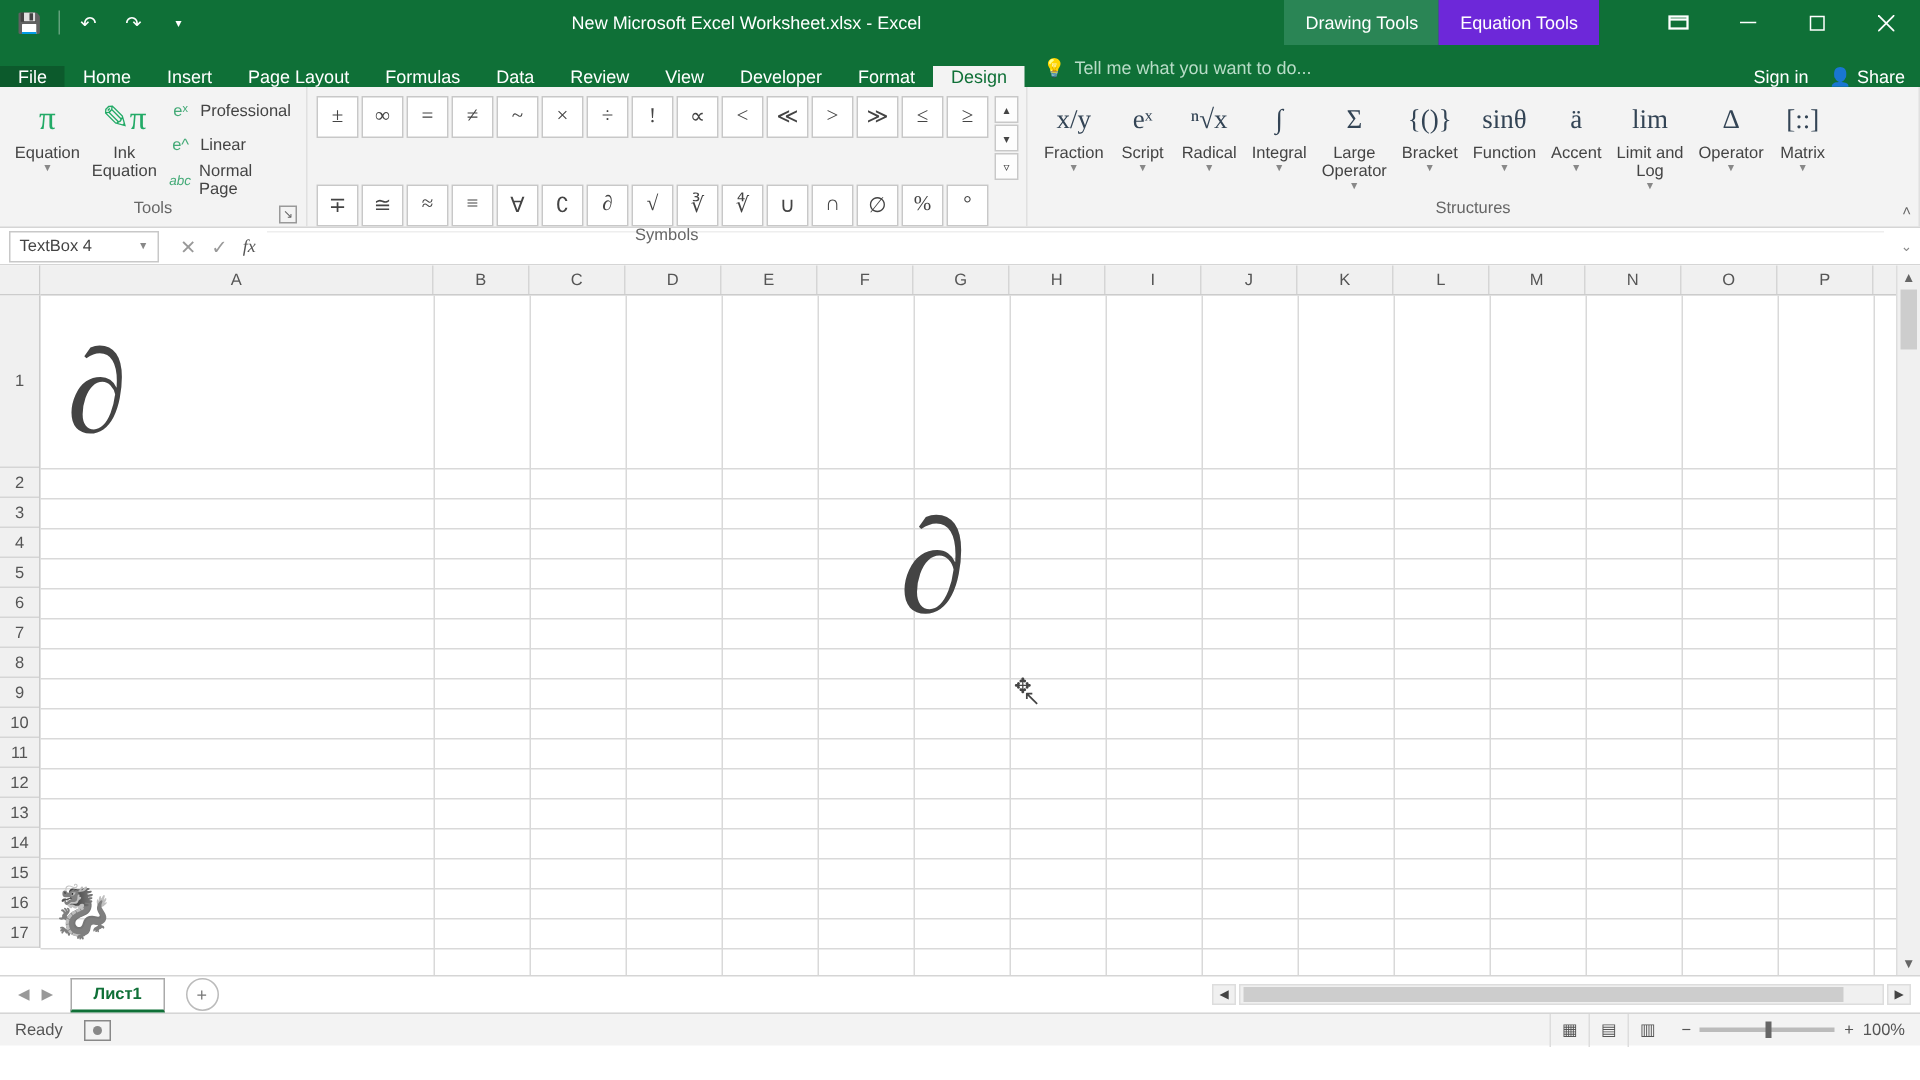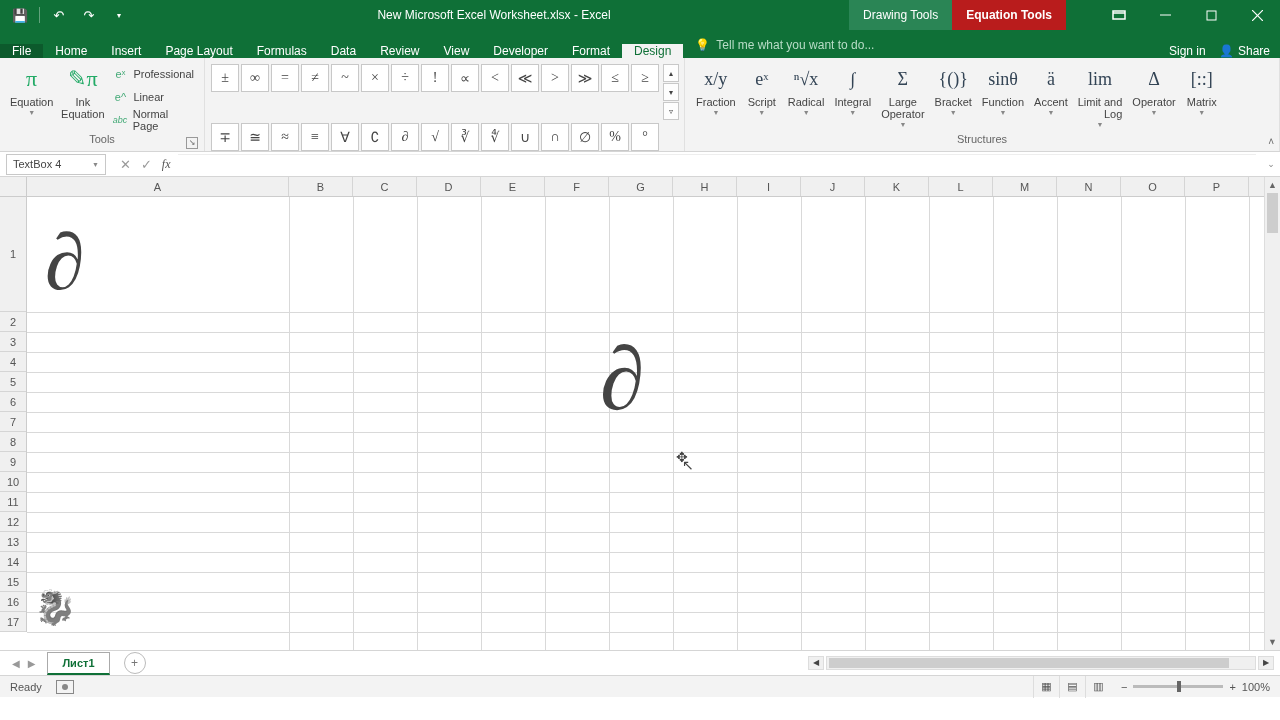--- a/index.html
+++ b/index.html
@@ -5,21 +5,21 @@
 * { margin: 0; padding: 0; box-sizing: border-box; font-family: "Segoe UI", Tahoma, sans-serif; }
 body { width: 1280px; height: 720px; overflow: hidden; background: #fff; font-size: 12px; color: #444; }
 
 .titlebar { height: 30px; background: #0f7037; display: flex; align-items: center; color: #fff; }
 .titlebar .qat { display: flex; align-items: center; padding: 0 6px; gap: 2px; }
 .titlebar .qat .qbtn { width: 28px; height: 26px; display: flex; align-items: center; justify-content: center; font-size: 13px; }
 .titlebar .qat .sep { width: 1px; height: 16px; background: rgba(255,255,255,0.35); margin: 0 3px; }
 .titlebar .title { flex: 1; text-align: center; font-size: 12px; }
 .titlebar .tool-tabs { display: flex; height: 30px; }
 .titlebar .tool-tab { padding: 0 14px; display: flex; align-items: center; font-size: 12px; background: #2a8555; }
-.titlebar .tool-tab.eq { background: #b91c1c; font-weight: bold; }
+.titlebar .tool-tab.eq { background: #6d28d9; }
 .titlebar .wincontrols { display: flex; margin-left: 30px; }
 .titlebar .wincontrols .wc { width: 46px; height: 30px; display: flex; align-items: center; justify-content: center; font-size: 12px; }
 .titlebar .wincontrols .wc svg { stroke: #fff; }
 
 .tabbar { height: 28px; background: #0f7037; display: flex; align-items: flex-end; color: #fff; }
 .tabbar .tab { padding: 0 12px; font-size: 12px; cursor: pointer; }
 .tabbar .tab.file { background: #0c5a2c; }
 .tabbar .tab.active { background: #f3f3f3; color: #0f7037; }
 .tabbar .tool-sub { display: flex; }
 .tabbar .tellme { flex: 1; padding: 6px 12px; color: #b8dcc7; font-size: 12px; display: flex; align-items: center; gap: 6px; }
@@ -231,20 +231,21 @@
             <div class="cell">∛</div>
             <div class="cell">∜</div>
             <div class="cell">∪</div>
             <div class="cell">∩</div>
             <div class="cell">∅</div>
             <div class="cell">%</div>
             <div class="cell">°</div>
           </div>
         </div>
     </div>
+    <div class="label"><span>Symbols</span></div>
   </div>
 
   <div class="group" style="flex:1;">
     <div class="body" id="structs">
         <div class="vbtn">
           <div class="ico" style="font-size: 18px;">x/y</div>
           <div class="lbl" style="white-space: pre;">Fraction</div>
           <div class="drop">▼</div>
         </div>
         <div class="vbtn">
@@ -278,21 +279,21 @@
           <div class="lbl" style="white-space: pre;">Function</div>
           <div class="drop">▼</div>
         </div>
         <div class="vbtn">
           <div class="ico" style="font-size: 18px;">ä</div>
           <div class="lbl" style="white-space: pre;">Accent</div>
           <div class="drop">▼</div>
         </div>
         <div class="vbtn">
           <div class="ico" style="font-size: 18px;">lim</div>
-          <div class="lbl" style="white-space: pre; text-align: right;">Limit and
+          <div class="lbl" style="white-space: pre;">Limit and
 Log</div>
           <div class="drop">▼</div>
         </div>
         <div class="vbtn">
           <div class="ico" style="font-size: 18px;">Δ</div>
           <div class="lbl" style="white-space: pre;">Operator</div>
           <div class="drop">▼</div>
         </div>
         <div class="vbtn">
           <div class="ico" style="font-size: 18px;">[::]</div>

